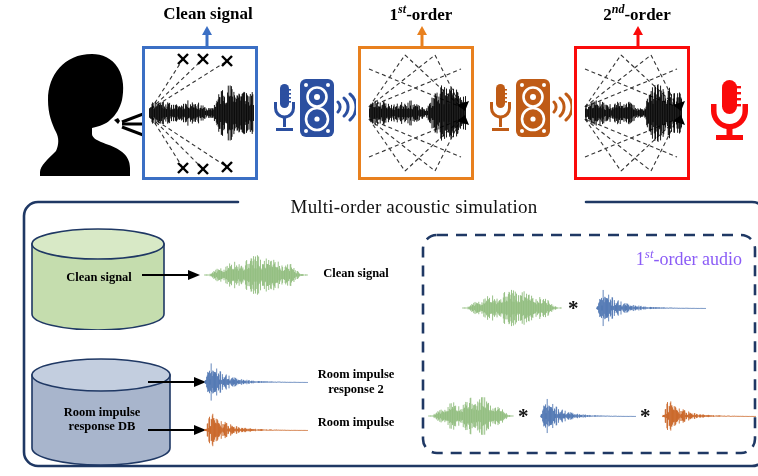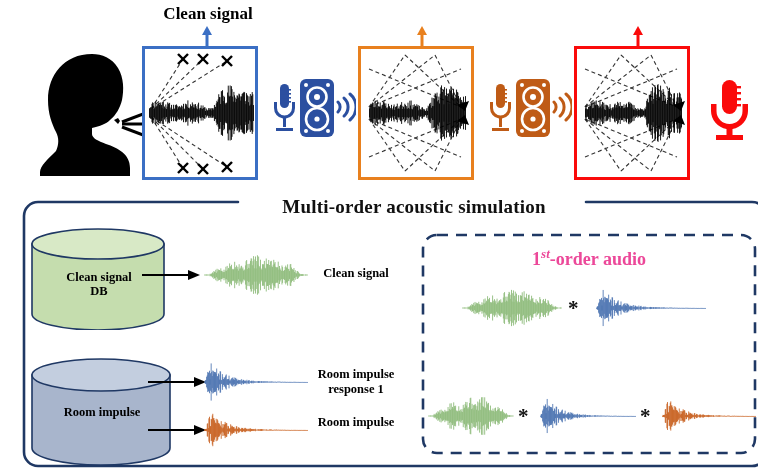--- a/index.html
+++ b/index.html
@@ -32,21 +32,21 @@
   .room-box{
     box-sizing:border-box;
     background:#fff;
   }
   .room-blue{border:3px solid #3B6FC4;}
   .room-orange{border:3px solid #E8801E;}
   .room-red{border:3px solid #FA0A0A;}
 
   
   .panel-title{
-    font-weight:bold;
+    font-weight:normal;
     font-size:19px;
     color:#111;
     white-space:nowrap;
     letter-spacing:0.2px;
   }
   .db-label{
     font-weight:bold;
     font-size:12.5px;
     color:#000;
     text-align:center;
@@ -55,24 +55,24 @@
   }
   .wave-label{
     font-weight:bold;
     font-size:12.5px;
     color:#000;
     text-align:center;
     line-height:1.16;
     white-space:nowrap;
   }
   .dash-title{
-    font-weight:bold;
+    font-weight:normal;
     font-size:18px;
-    color:#ec4899;
-    text-align:center;
+    color:#8b5cf6;
+    text-align:right;
     white-space:nowrap;
   }
   .dash-title .sup{
     font-size:13px;
     font-style:italic;
     vertical-align:super;
   }
   .star{
     font-weight:bold;
     font-size:21px;
@@ -87,25 +87,31 @@
 <div class="stage">
 
   <div class="abs top-label" style="left:128px;top:4px;width:128px;">
     <span>Clean signal</span>
   </div>
   <svg class="abs" style="left:176px;top:26px;" width="30" height="22">
     <line x1="15" y1="22" x2="15" y2="7" stroke="#3B6FC4" stroke-width="3"></line>
     <polygon points="15,0 10,9 20,9" fill="#3B6FC4"></polygon>
   </svg>
 
+  <div class="abs top-label" style="left:340px;top:2px;width:130px;">
+    <span>1</span><span class="sup">st</span><span>-order</span>
+  </div>
   <svg class="abs" style="left:391px;top:26px;" width="30" height="22">
     <line x1="15" y1="22" x2="15" y2="7" stroke="#E8801E" stroke-width="3"></line>
     <polygon points="15,0 10,9 20,9" fill="#E8801E"></polygon>
   </svg>
 
+  <div class="abs top-label" style="left:556px;top:2px;width:130px;">
+    <span>2</span><span class="sup">nd</span><span>-order</span>
+  </div>
   <svg class="abs" style="left:607px;top:26px;" width="30" height="22">
     <line x1="15" y1="22" x2="15" y2="7" stroke="#FA0A0A" stroke-width="3"></line>
     <polygon points="15,0 10,9 20,9" fill="#FA0A0A"></polygon>
   </svg>
 
   <svg class="abs" style="left:18px;top:48px;" width="112" height="128">
     <path fill="#000000" d="
       M 58 6
       C 30 6 14 27 14 52
       C 14 66 18 76 22 84
@@ -784,34 +790,34 @@
   </svg>
 
   <div class="abs panel-title" style="left:238px;top:196px;width:320px;text-align:center;">Multi-order acoustic simulation</div>
 
   <svg class="abs" style="left:14px;top:228px;" width="138" height="102">
     <path d="M2 16 L2 86 A 66 16 0 0 0 134 86 L134 16 Z" fill="#C5DDAE" stroke="#1F3864" stroke-width="1.6"></path>
     <ellipse cx="68" cy="16" rx="66" ry="15" fill="#D8E9C6" stroke="#1F3864" stroke-width="1.6"></ellipse>
   </svg>
   <div class="abs db-label" style="left:14px;top:270px;width:138px;">
     <div>Clean signal</div>
-    <div>DB</div>
   </div>
 
   <svg class="abs" style="left:126px;top:265px;" width="62" height="20">
     <line x1="0" y1="10" x2="48" y2="10" stroke="#000" stroke-width="2.2"></line>
     <polygon points="58,10 46,5 46,15" fill="#000"></polygon>
   </svg>
 
   <svg class="abs" style="left:14px;top:358px;" width="144" height="108">
     <path d="M2 17 L2 90 A 69 17 0 0 0 140 90 L140 17 Z" fill="#A8B5CC" stroke="#1F3864" stroke-width="1.6"></path>
     <ellipse cx="71" cy="17" rx="69" ry="16" fill="#C3CEDF" stroke="#1F3864" stroke-width="1.6"></ellipse>
   </svg>
   <div class="abs db-label" style="left:14px;top:405px;width:144px;">
     <div>Room impulse</div>
+    <div>response DB</div>
   </div>
 
   <svg class="abs" style="left:132px;top:372px;" width="62" height="20">
     <line x1="0" y1="10" x2="48" y2="10" stroke="#000" stroke-width="2.2"></line>
     <polygon points="58,10 46,5 46,15" fill="#000"></polygon>
   </svg>
   <svg class="abs" style="left:132px;top:420px;" width="62" height="20">
     <line x1="0" y1="10" x2="48" y2="10" stroke="#000" stroke-width="2.2"></line>
     <polygon points="58,10 46,5 46,15" fill="#000"></polygon>
   </svg>
@@ -1176,21 +1182,21 @@
         <rect x="101.20" y="19.97" width="0.85" height="0.60" fill="#4A72B0"></rect>
         <rect x="101.76" y="19.98" width="0.85" height="0.60" fill="#4A72B0"></rect>
         <rect x="102.32" y="19.95" width="0.85" height="0.60" fill="#4A72B0"></rect>
         <rect x="102.88" y="19.97" width="0.85" height="0.60" fill="#4A72B0"></rect>
         <rect x="103.44" y="19.99" width="0.85" height="0.60" fill="#4A72B0"></rect>
         <rect x="104.00" y="19.95" width="0.85" height="0.60" fill="#4A72B0"></rect>
       </g>
   </svg>
   <div class="abs wave-label" style="left:288px;top:367px;width:104px;">
     <div>Room impulse</div>
-    <div>response 1</div>
+    <div>response 2</div>
   </div>
 
   <svg class="abs" style="left:188px;top:409px;" width="104" height="42">
     <g id="wave-panel-rir2" transform="translate(0,1)">
         <rect x="0.00" y="20.00" width="0.85" height="0.60" fill="#C8601F"></rect>
         <rect x="0.56" y="18.94" width="0.85" height="2.12" fill="#C8601F"></rect>
         <rect x="1.12" y="19.09" width="0.85" height="1.82" fill="#C8601F"></rect>
         <rect x="1.68" y="19.05" width="0.85" height="1.91" fill="#C8601F"></rect>
         <rect x="2.24" y="18.75" width="0.85" height="2.50" fill="#C8601F"></rect>
         <rect x="2.80" y="13.73" width="0.85" height="12.54" fill="#C8601F"></rect>

